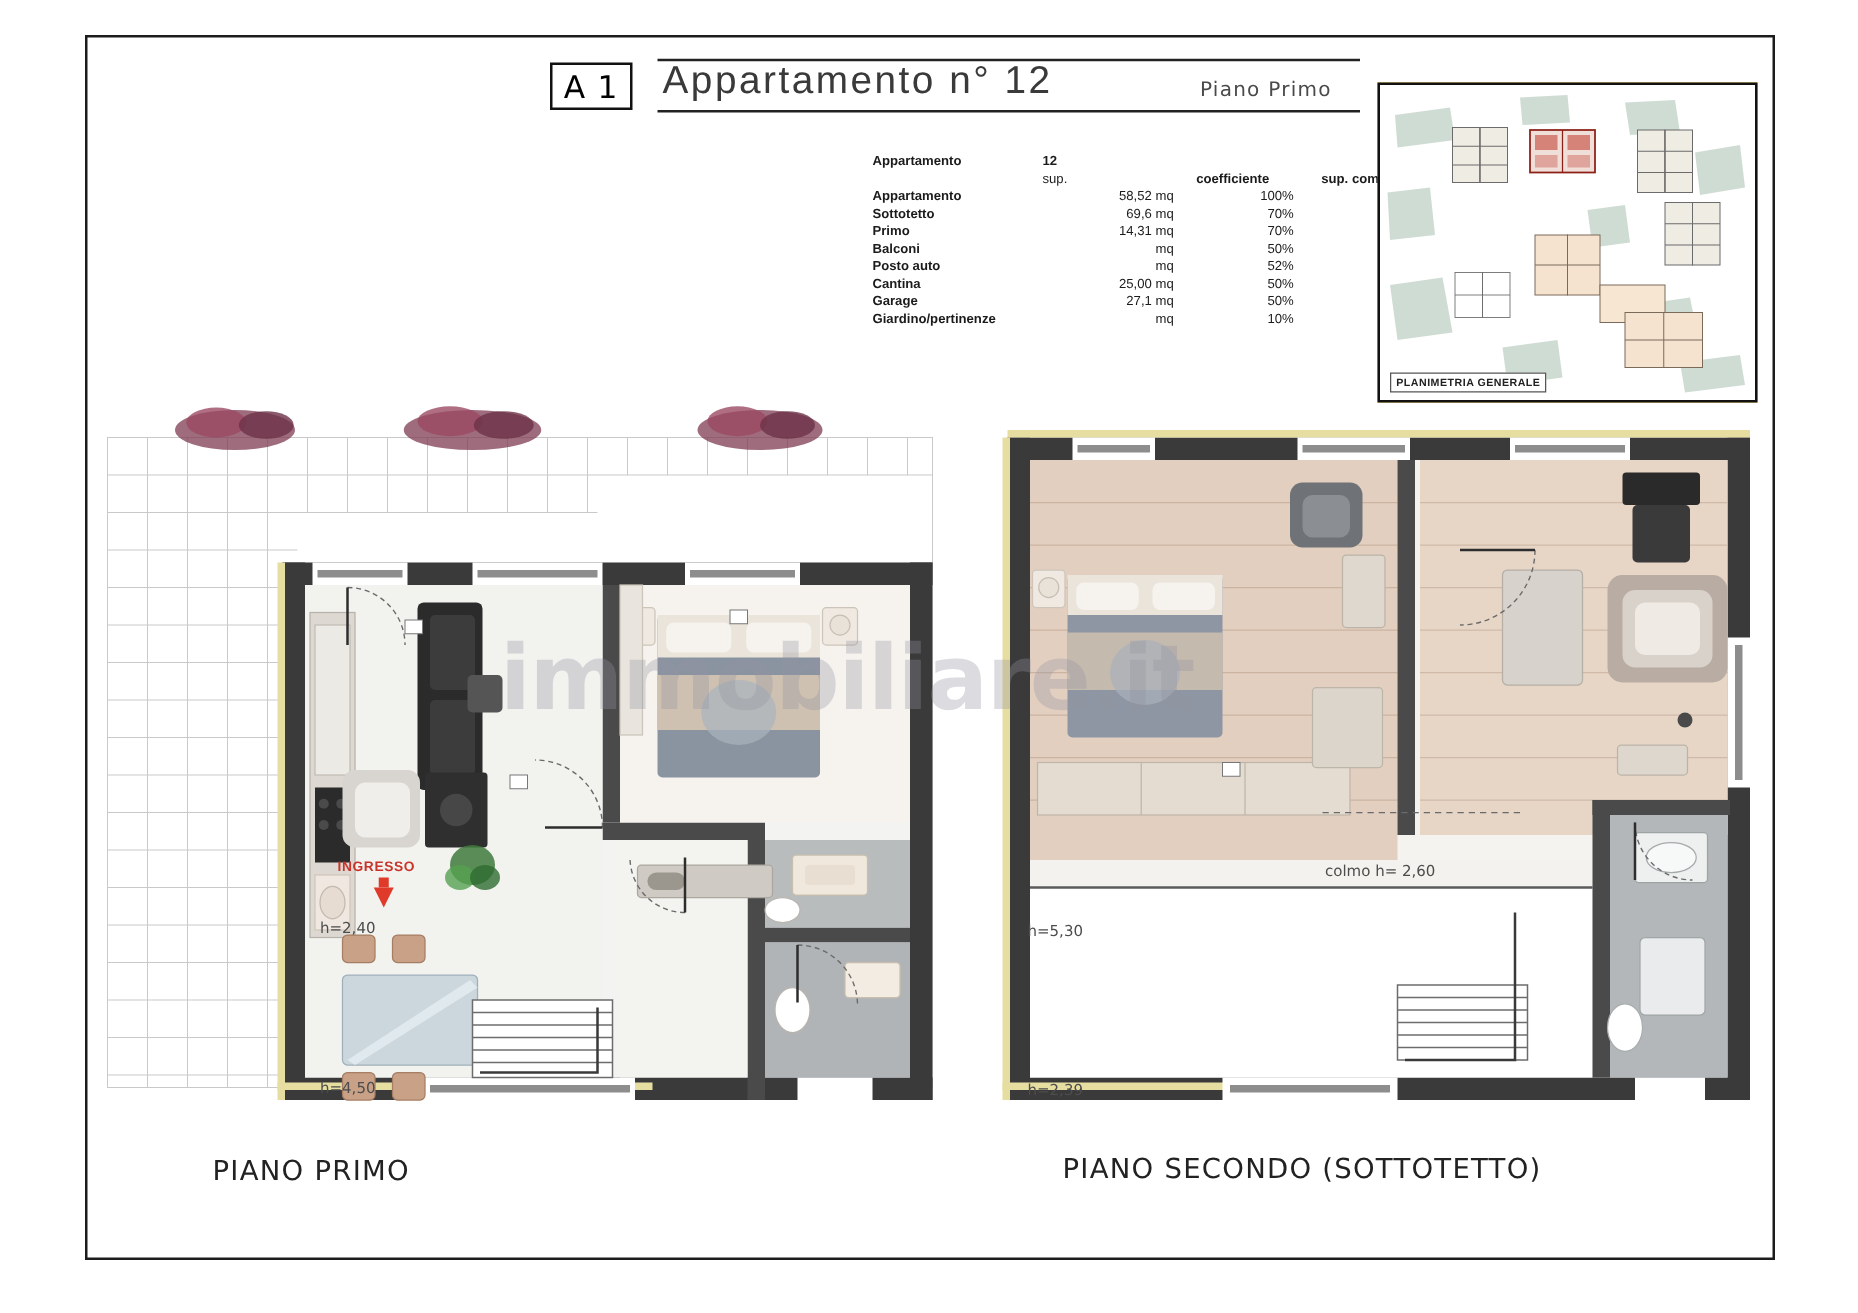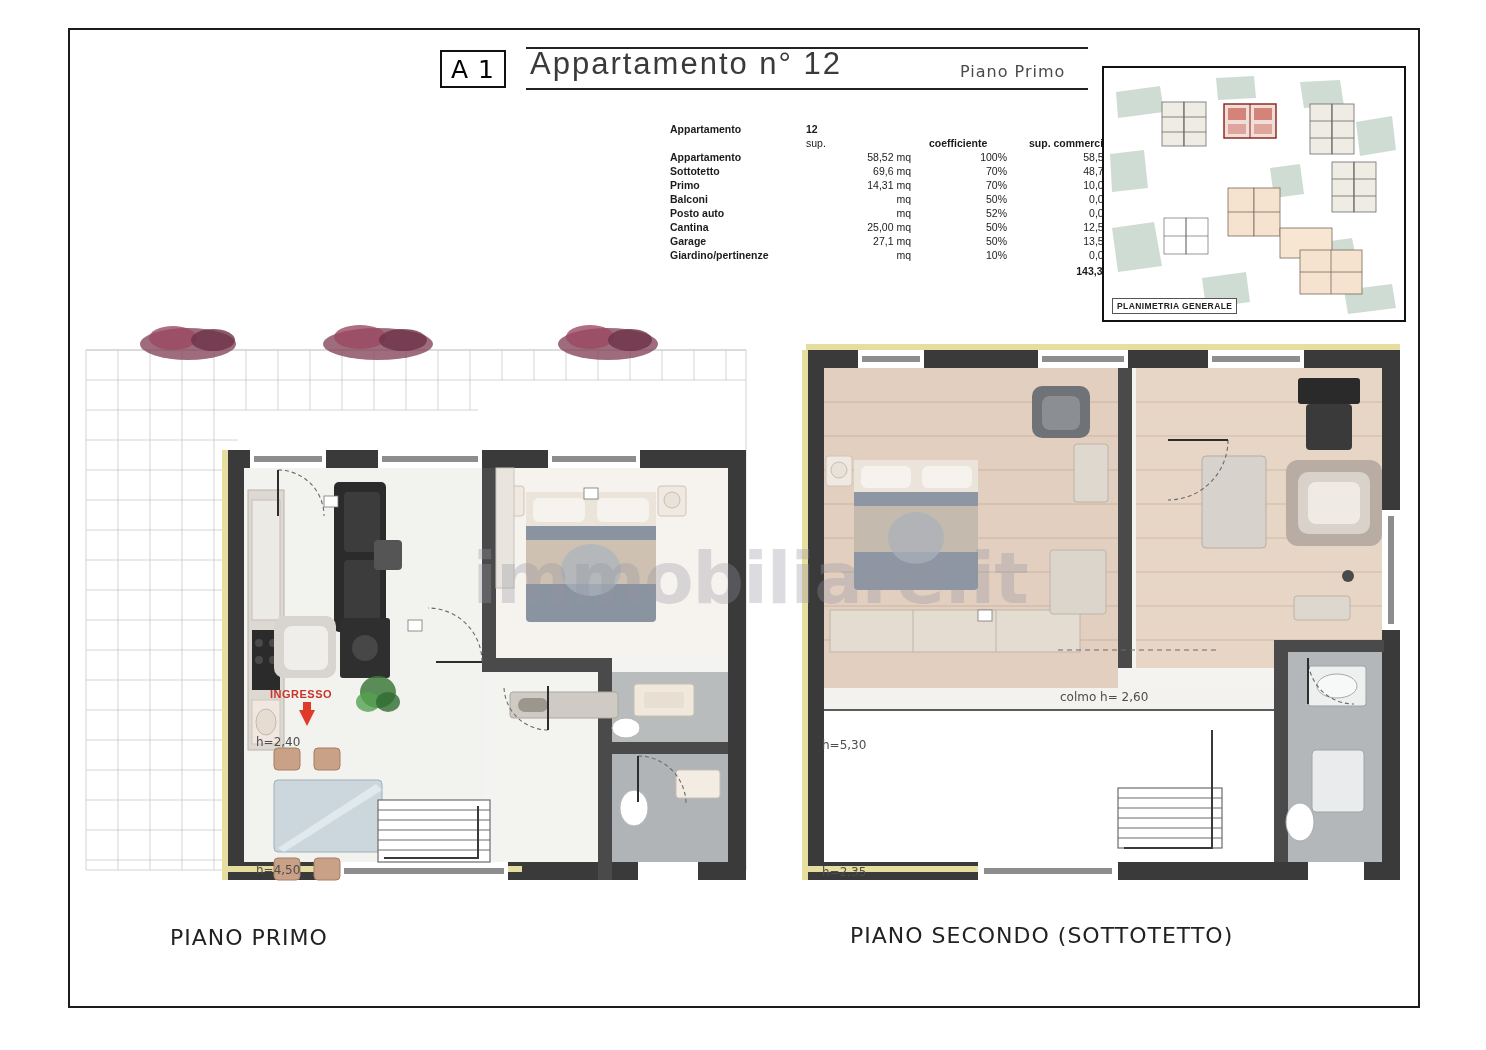--- a/index.html
+++ b/index.html
@@ -7,21 +7,21 @@
   .sheet{position:absolute;left:68px;top:28px;width:1352px;height:980px;border:2px solid #1c1c1c;background:#fff;box-sizing:border-box;}
 
   
   .title-row{position:absolute;left:370px;top:16px;width:650px;height:44px;}
   .code-box{position:absolute;left:0;top:4px;width:62px;height:34px;border:2px solid #111;display:flex;align-items:center;justify-content:center;gap:6px;font-family:"DejaVu Sans",sans-serif;font-size:25px;font-weight:400;letter-spacing:1px;}
   .apt-title{position:absolute;left:90px;top:0;font-family:Liberation Sans, sans-serif;font-size:31px;font-weight:400;letter-spacing:2px;color:#3a3a3a;white-space:nowrap;}
   .apt-sub{position:absolute;left:520px;top:16px;font-family:"DejaVu Sans",sans-serif;font-size:16px;color:#4a4a4a;letter-spacing:1px;}
 
   
   .tbl{position:absolute;left:600px;top:92px;font-size:10.5px;color:#1b1b1b;font-family:"Liberation Sans",sans-serif;}
-  .tbl table{border-collapse:collapse;}
+  .tbl table{border-collapse:collapse;margin-left:28px;}
   .tbl td{padding:1px 0;white-space:nowrap;}
   .c-label{width:118px;font-weight:700;}
   .c-sup{width:105px;text-align:right;padding-right:18px !important;}
   .c-coef{width:78px;text-align:right;padding-right:22px !important;}
   .c-comm{width:98px;text-align:right;}
   .hdr td{font-weight:700;font-size:10.5px;}
   .rowlbl{font-weight:700;}
   .total{font-weight:700;text-align:right;padding-top:3px !important;}
 
   
@@ -31,21 +31,21 @@
 
   
   .plan{position:absolute;}
   .plan svg{display:block;}
 
   .floorlabel{position:absolute;font-family:"DejaVu Sans",sans-serif;font-size:22px;letter-spacing:1px;color:#222;}
   .lbl-left{left:100px;top:895px;}
   .lbl-right{left:780px;top:893px;}
 
   
-  .wm{position:absolute;left:330px;top:470px;width:700px;text-align:center;font-family:"DejaVu Sans",sans-serif;font-size:72px;font-weight:700;color:rgba(150,150,160,0.33);letter-spacing:-1px;pointer-events:none;user-select:none;margin-top:36px;}
+  .wm{position:absolute;left:330px;top:470px;width:700px;text-align:left;font-family:"DejaVu Sans",sans-serif;font-size:72px;font-weight:700;color:rgba(150,150,160,0.33);letter-spacing:-1px;pointer-events:none;user-select:none;}
 
   .ingresso{position:absolute;left:192px;top:378px;font-size:11px;font-weight:700;color:#c9342a;letter-spacing:.5px;}
   .arrow-in{position:absolute;left:221px;top:393px;width:0;height:0;border-left:8px solid transparent;border-right:8px solid transparent;border-top:16px solid #e03a2a;}
   .arrow-in2{position:absolute;left:225px;top:392px;width:8px;height:8px;background:#e03a2a;}
 
   .hnote{position:absolute;font-family:"DejaVu Sans",sans-serif;font-size:12px;color:#4d4d4d;text-align:right;}
 </style>
 </head>
 <body>
 
@@ -562,20 +562,20 @@
 
       <g fill="#ffffff" stroke="#777" stroke-width="0.8">
         <rect x="190" y="300" width="14" height="11"></rect>
       </g>
 
       <line x1="270" y1="340" x2="430" y2="340" stroke="#6a6a6a" stroke-width="1" stroke-dasharray="5 4"></line>
     </svg>
 
     <div class="hnote" style="left:272px;top:380px;">colmo h= 2,60</div>
     <div class="hnote" style="left:34px;top:428px;">h=5,30</div>
-    <div class="hnote" style="left:34px;top:555px;">h=2,35</div>
+    <div class="hnote" style="left:34px;top:555px;">h=2,39</div>
   </div>
 
   <div class="floorlabel lbl-left">PIANO PRIMO</div>
   <div class="floorlabel lbl-right">PIANO SECONDO (SOTTOTETTO)</div>
 
   <div class="wm">immobiliare.it</div>
 </div>
 
 </body></html>

